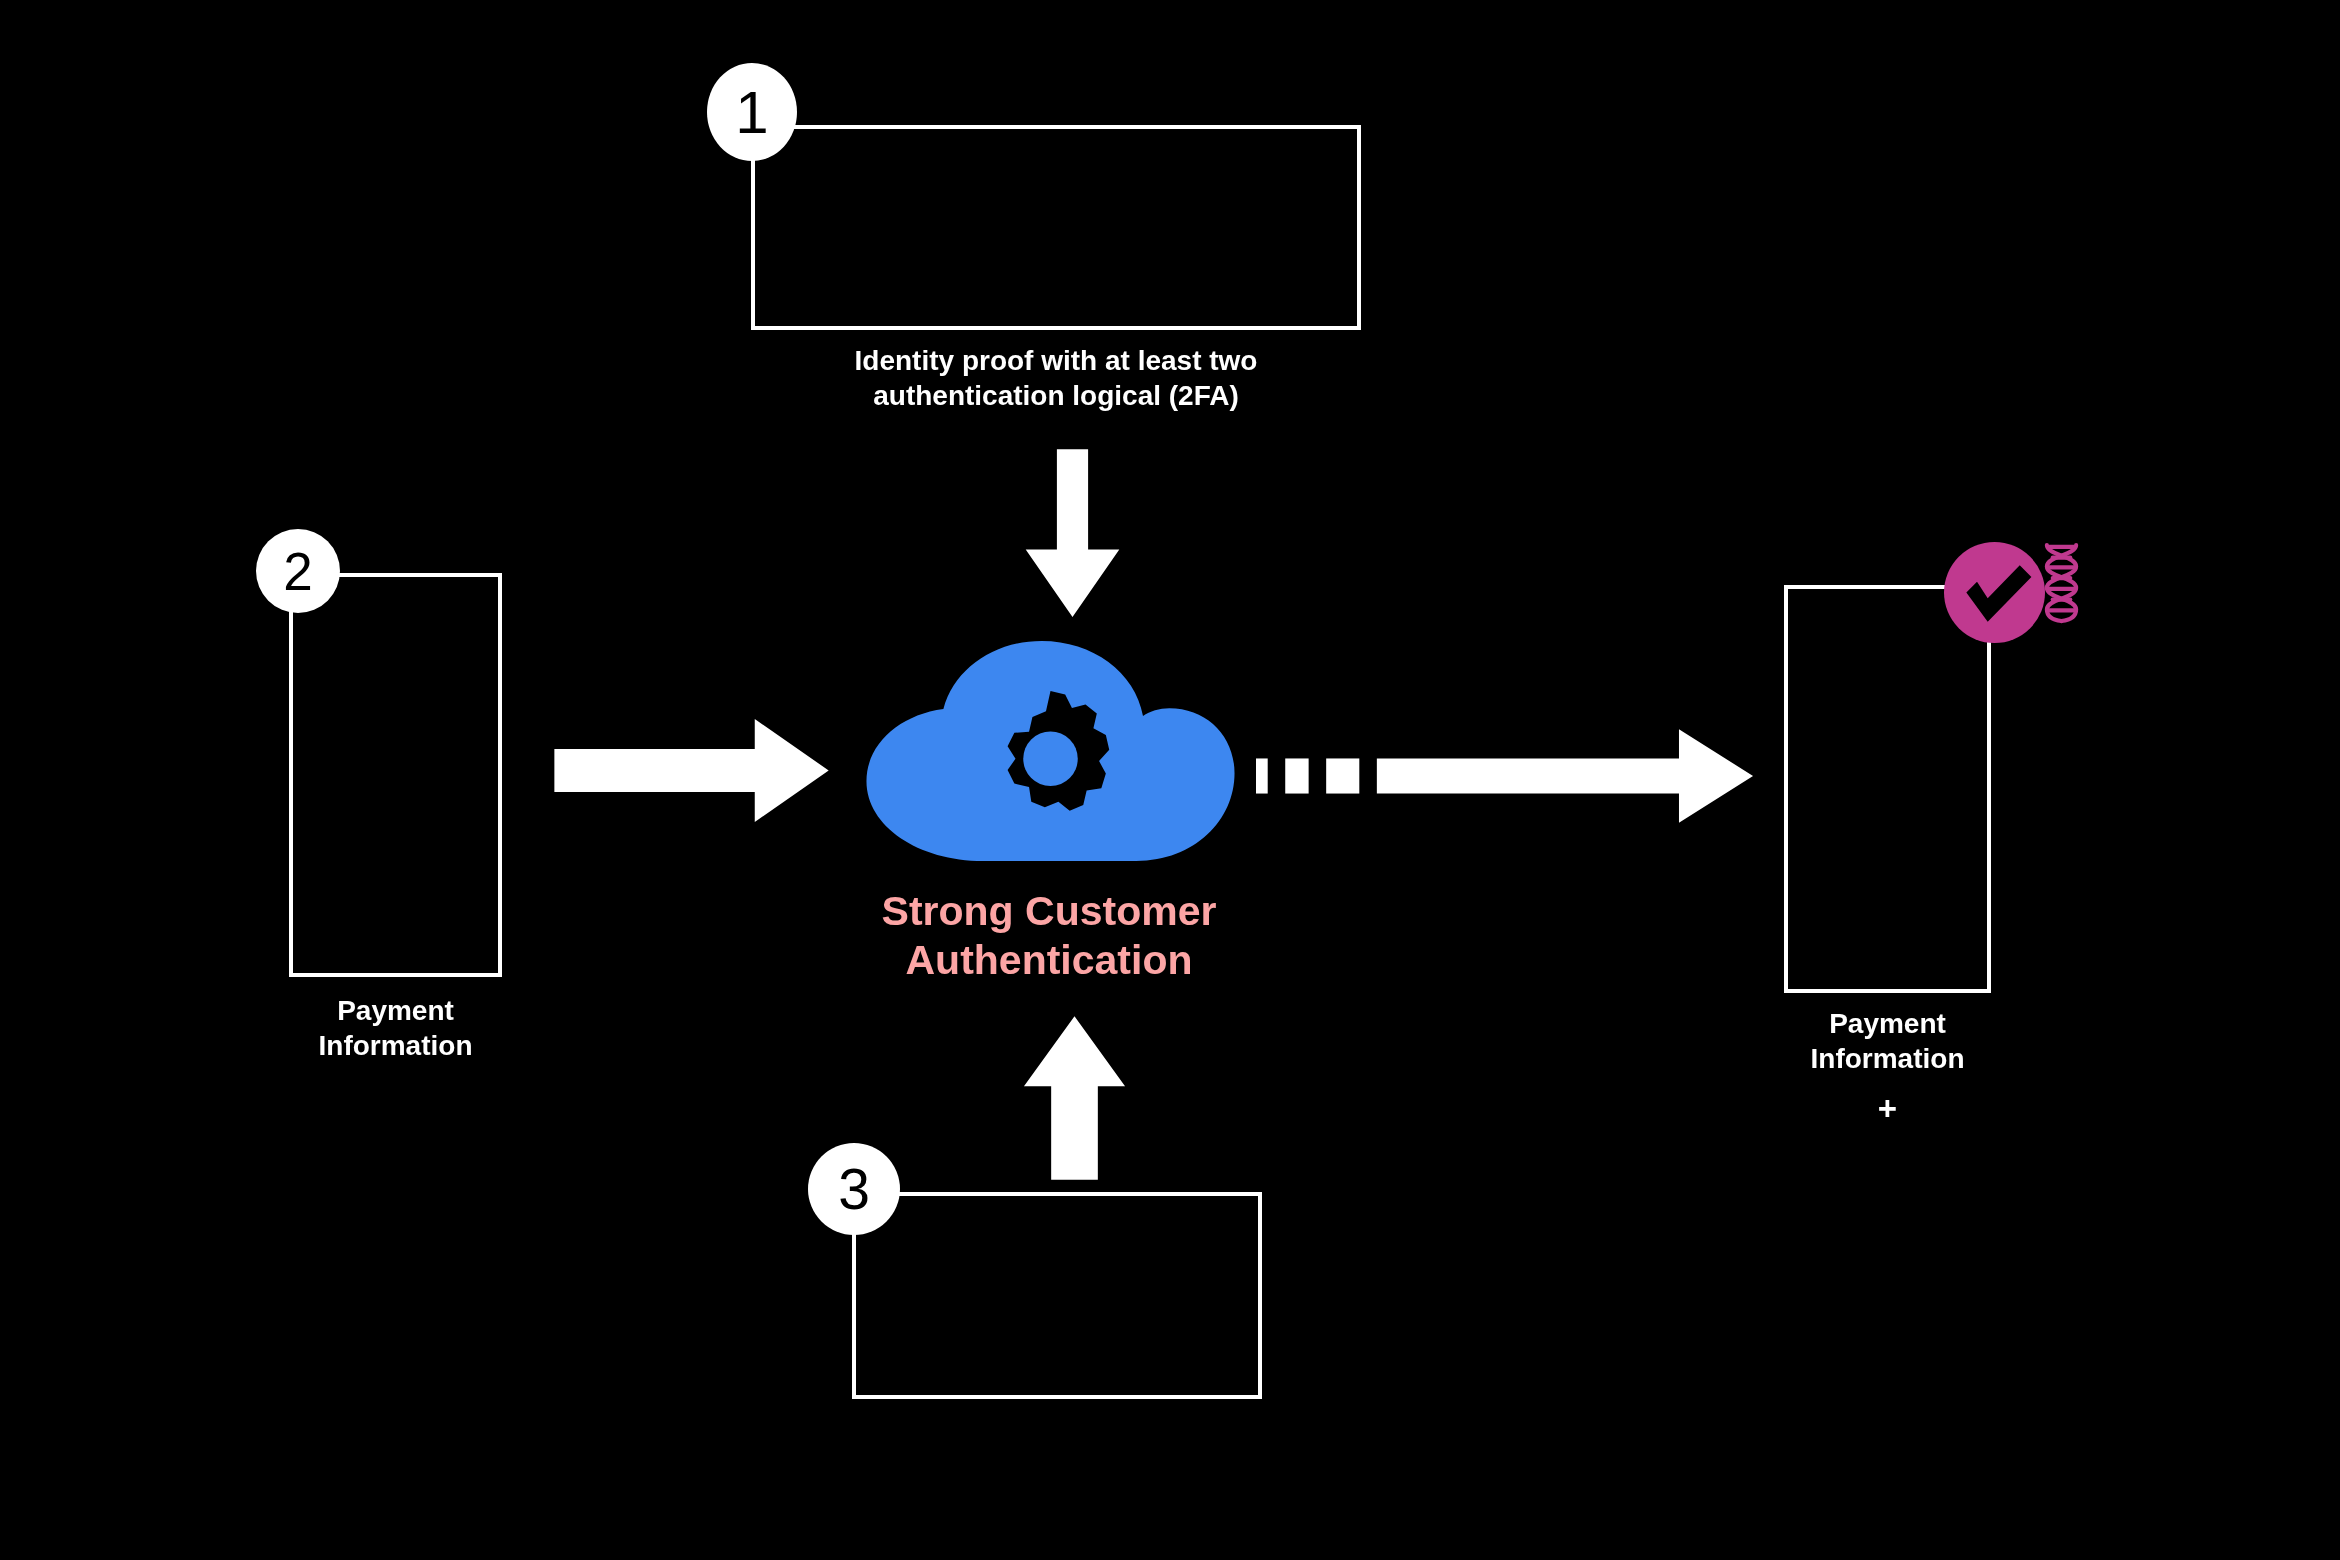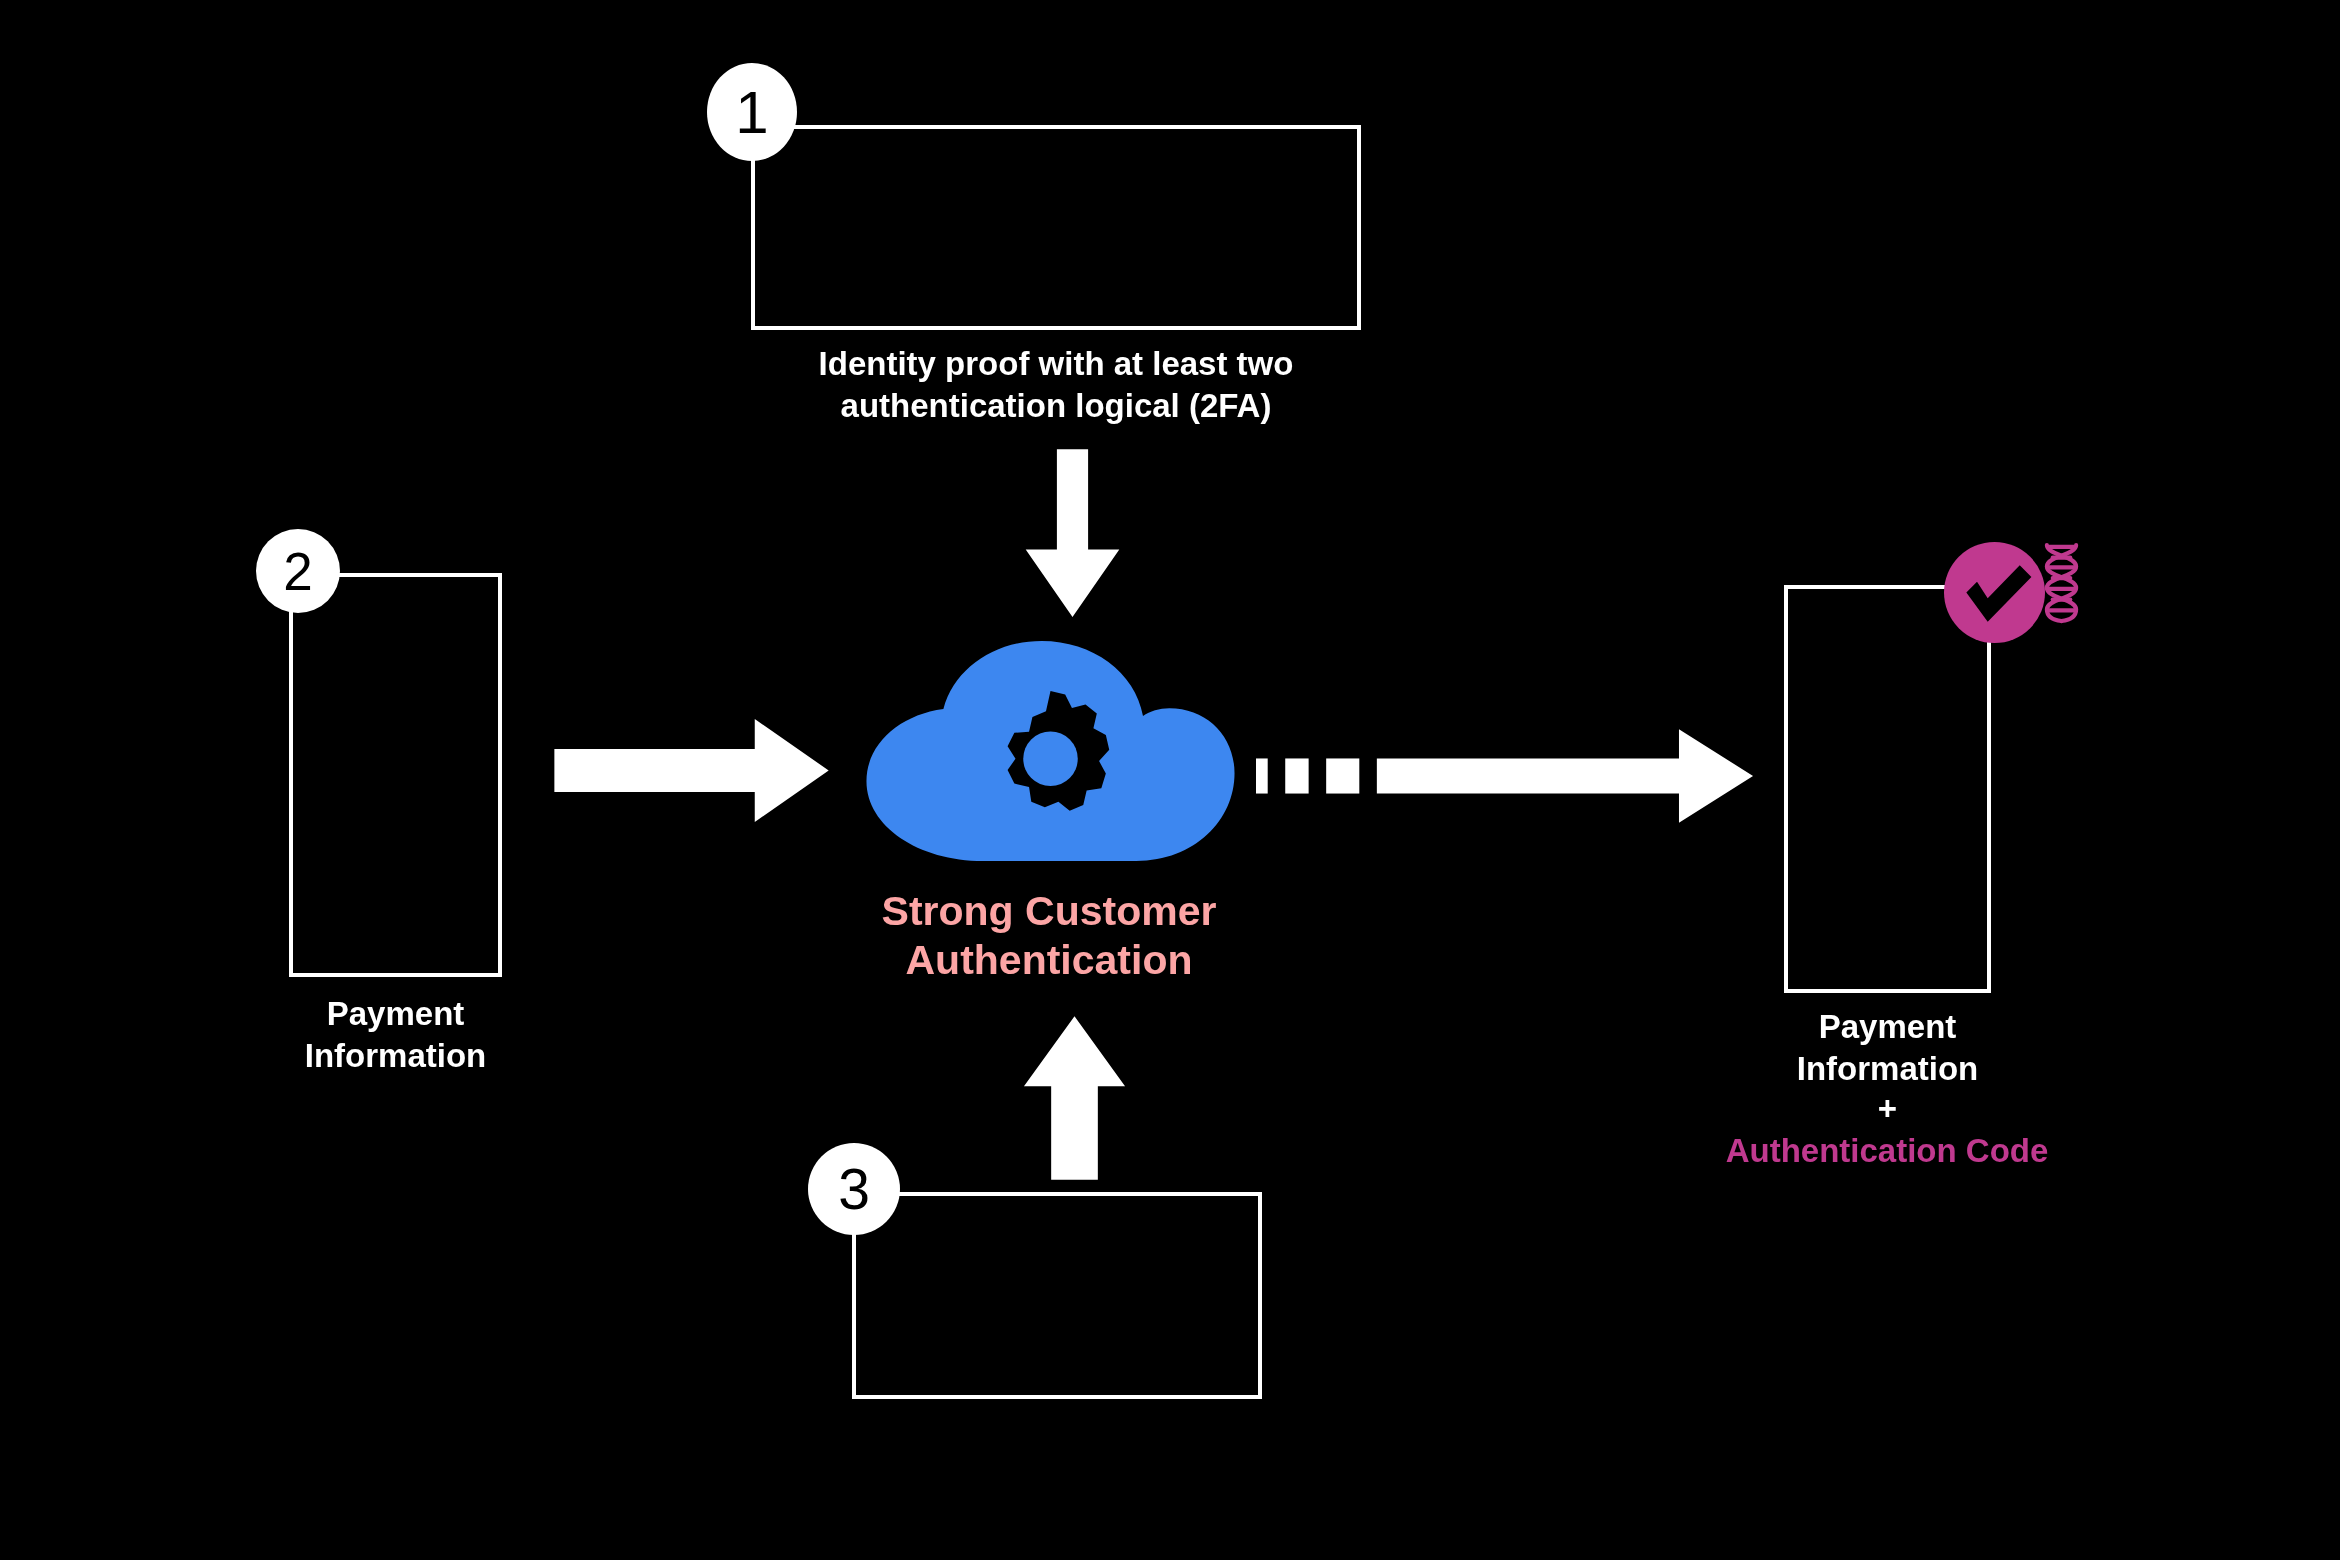--- a/index.html
+++ b/index.html
@@ -65,21 +65,21 @@
     font-family: "Liberation Sans", sans-serif;
     font-weight: 400;
     margin-top: 7.8px;
   }
 
   
   .boxcaption {
     position: absolute;
     color: #ffffff;
     font-weight: bold;
-    font-size: 33px;
+    font-size: 28px;
     line-height: 1.26;
     text-align: center;
     font-family: "Liberation Sans", sans-serif;
   }
 
   
   .cloudlabel {
     position: absolute;
     color: #fca5a5;
     font-weight: bold;
@@ -405,16 +405,15 @@
     <span class="caption">Account</span>
   </div>
 
   <div class="boxcaption" style="left:1751px; top:1006px; width:273px;">
     <div>Payment</div>
     <div>Information</div>
   </div>
 
   <div class="plus" style="left:1751px; top:1090px; width:273px;">+</div>
 
-  <div class="authcode" style="left:1653px; top:1131px; width:468px;">Authentication Code</div>
 
 </div>
 
 
 </body></html>

